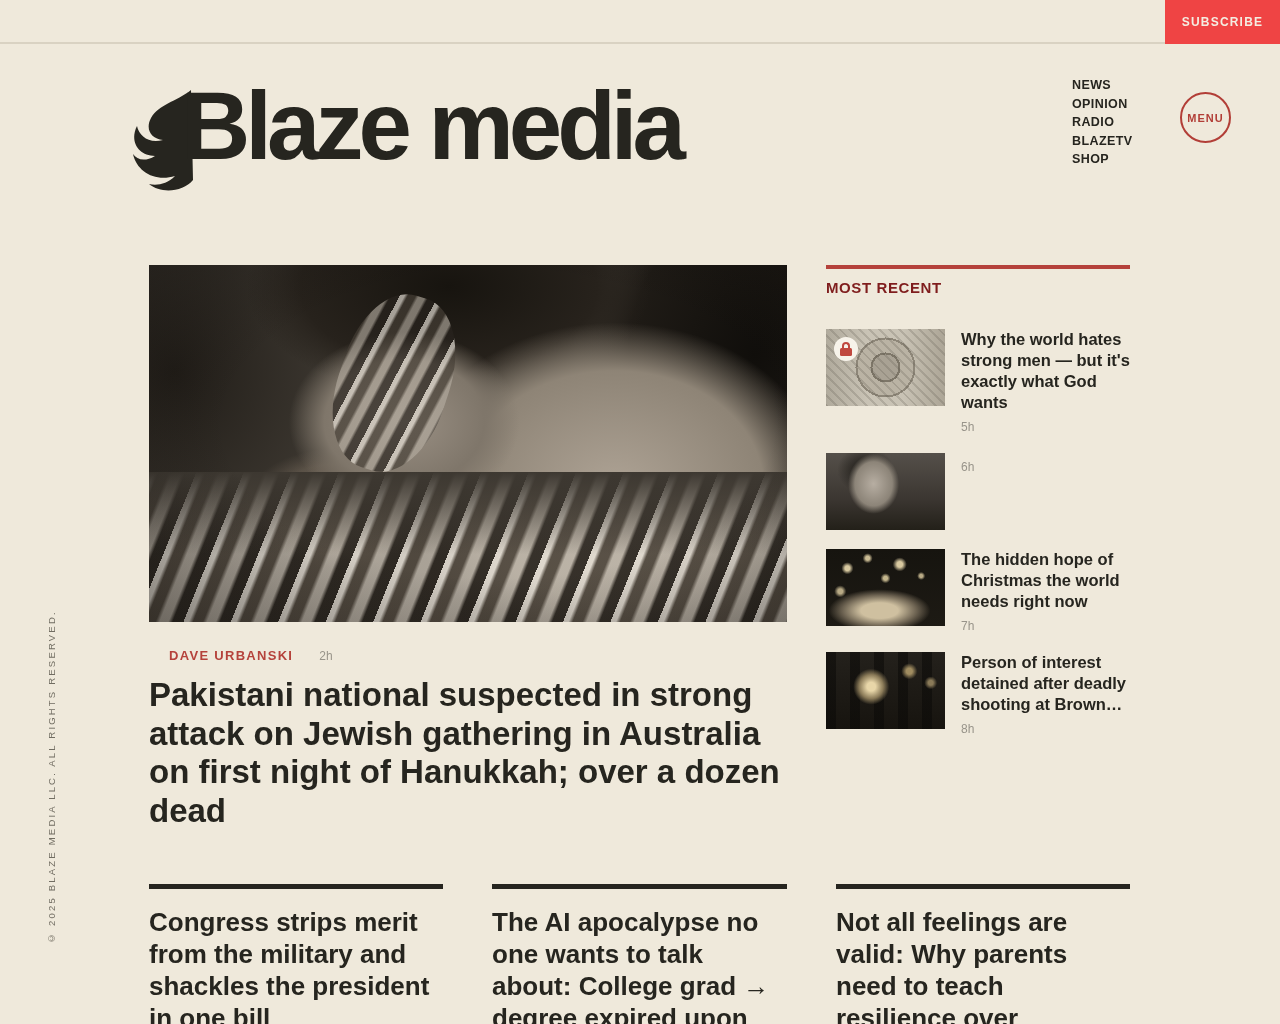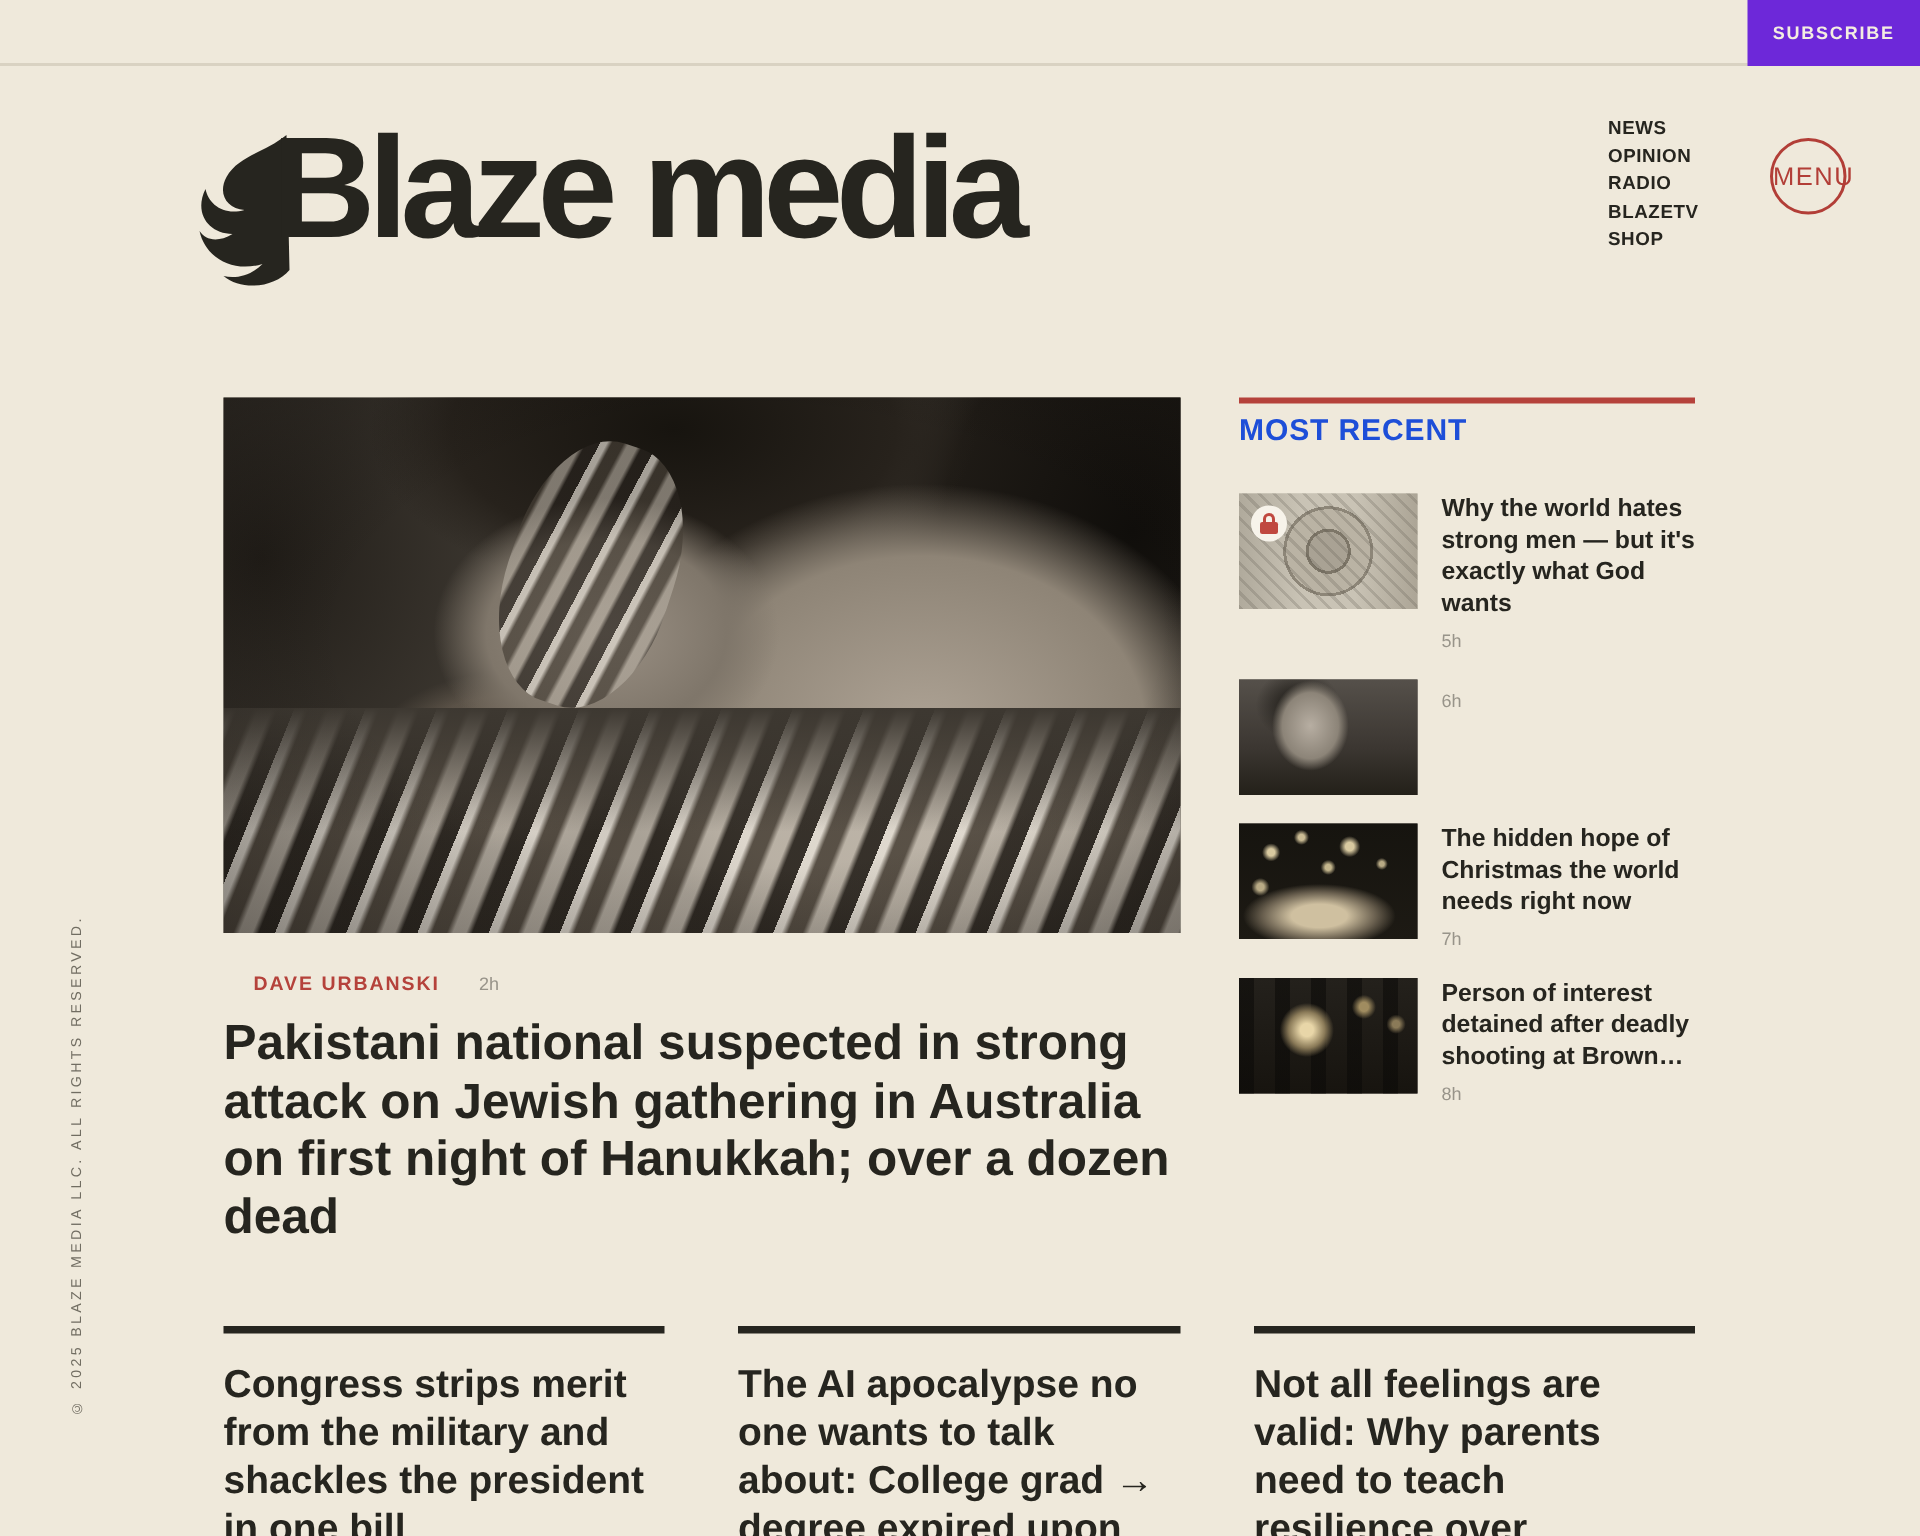--- a/index.html
+++ b/index.html
@@ -14,21 +14,21 @@
   a { color:inherit; text-decoration:none; cursor:pointer; }
   button { cursor:pointer; border:none; background:none; font-family:inherit; }
 
   
   .topbar {
     position:absolute; left:0; top:0; width:1280px; height:44px;
     border-bottom:2px solid #d9d2c2;
   }
   .subscribe {
     position:absolute; right:0; top:0; width:115px; height:44px;
-    background:#6d28d9; color:#f4ede1;
+    background:#ef4444; color:#f4ede1;
     font-size:12px; font-weight:bold; letter-spacing:1.2px;
   }
 
   
   .logo {
     position:absolute; left:131px; top:80px; height:113px;
     display:flex; align-items:flex-start;
   }
   .flame { display:block; margin-right:-14px; }
   .flame svg { display:block; }
@@ -39,21 +39,21 @@
   .nav {
     position:absolute; left:1072px; top:76px; width:100px;
   }
   .nav a {
     display:block; font-size:12.5px; font-weight:bold;
     letter-spacing:0.4px; line-height:18.5px; color:#26251f;
   }
   .menu-btn {
     position:absolute; left:1180px; top:92px; width:51px; height:51px;
     border:2px solid #b23e37; border-radius:50%;
-    color:#b23e37; font-size:17px; font-weight:normal; letter-spacing:1px;
+    color:#b23e37; font-size:11px; font-weight:bold; letter-spacing:1px;
   }
 
   
   .hero {
     position:absolute; left:149px; top:265px; width:638px; height:357px;
     background-color:#3d3831;
     background-image:
       radial-gradient(ellipse 160px 125px at 40% 44%, #9a9084 0%, #7f766a 50%, rgba(61,56,49,0) 72%),
       radial-gradient(ellipse 270px 210px at 73% 62%, #ada294 0%, #8e8476 55%, rgba(61,56,49,0) 78%),
       radial-gradient(ellipse 270px 150px at 47% 6%, #17140f 0%, #27221c 55%, rgba(61,56,49,0) 75%),
@@ -98,21 +98,21 @@
   .lead-headline {
     position:absolute; left:149px; top:676px; width:650px;
     font-size:33px; line-height:38.5px; font-weight:600; color:#26251f;
     cursor:pointer;
   }
 
   
   .recent { position:absolute; left:826px; top:265px; width:304px; }
   .recent-bar { width:100%; height:4px; background:#b5423b; }
   .recent h2 {
-    margin-top:9px; color:#1d4ed8; font-size:20px; font-weight:bold;
+    margin-top:9px; color:#7f1d1d; font-size:15px; font-weight:bold;
     letter-spacing:0.6px; line-height:19px;
   }
   .recent-items { margin-top:32px; }
   .ritem { display:flex; margin-bottom:19px; cursor:pointer; }
   .thumb {
     position:relative; flex:0 0 119px; width:119px; height:77px;
     background-color:#4a4540; overflow:hidden;
   }
   .t1 {
     background-color:#c4bfb2;

